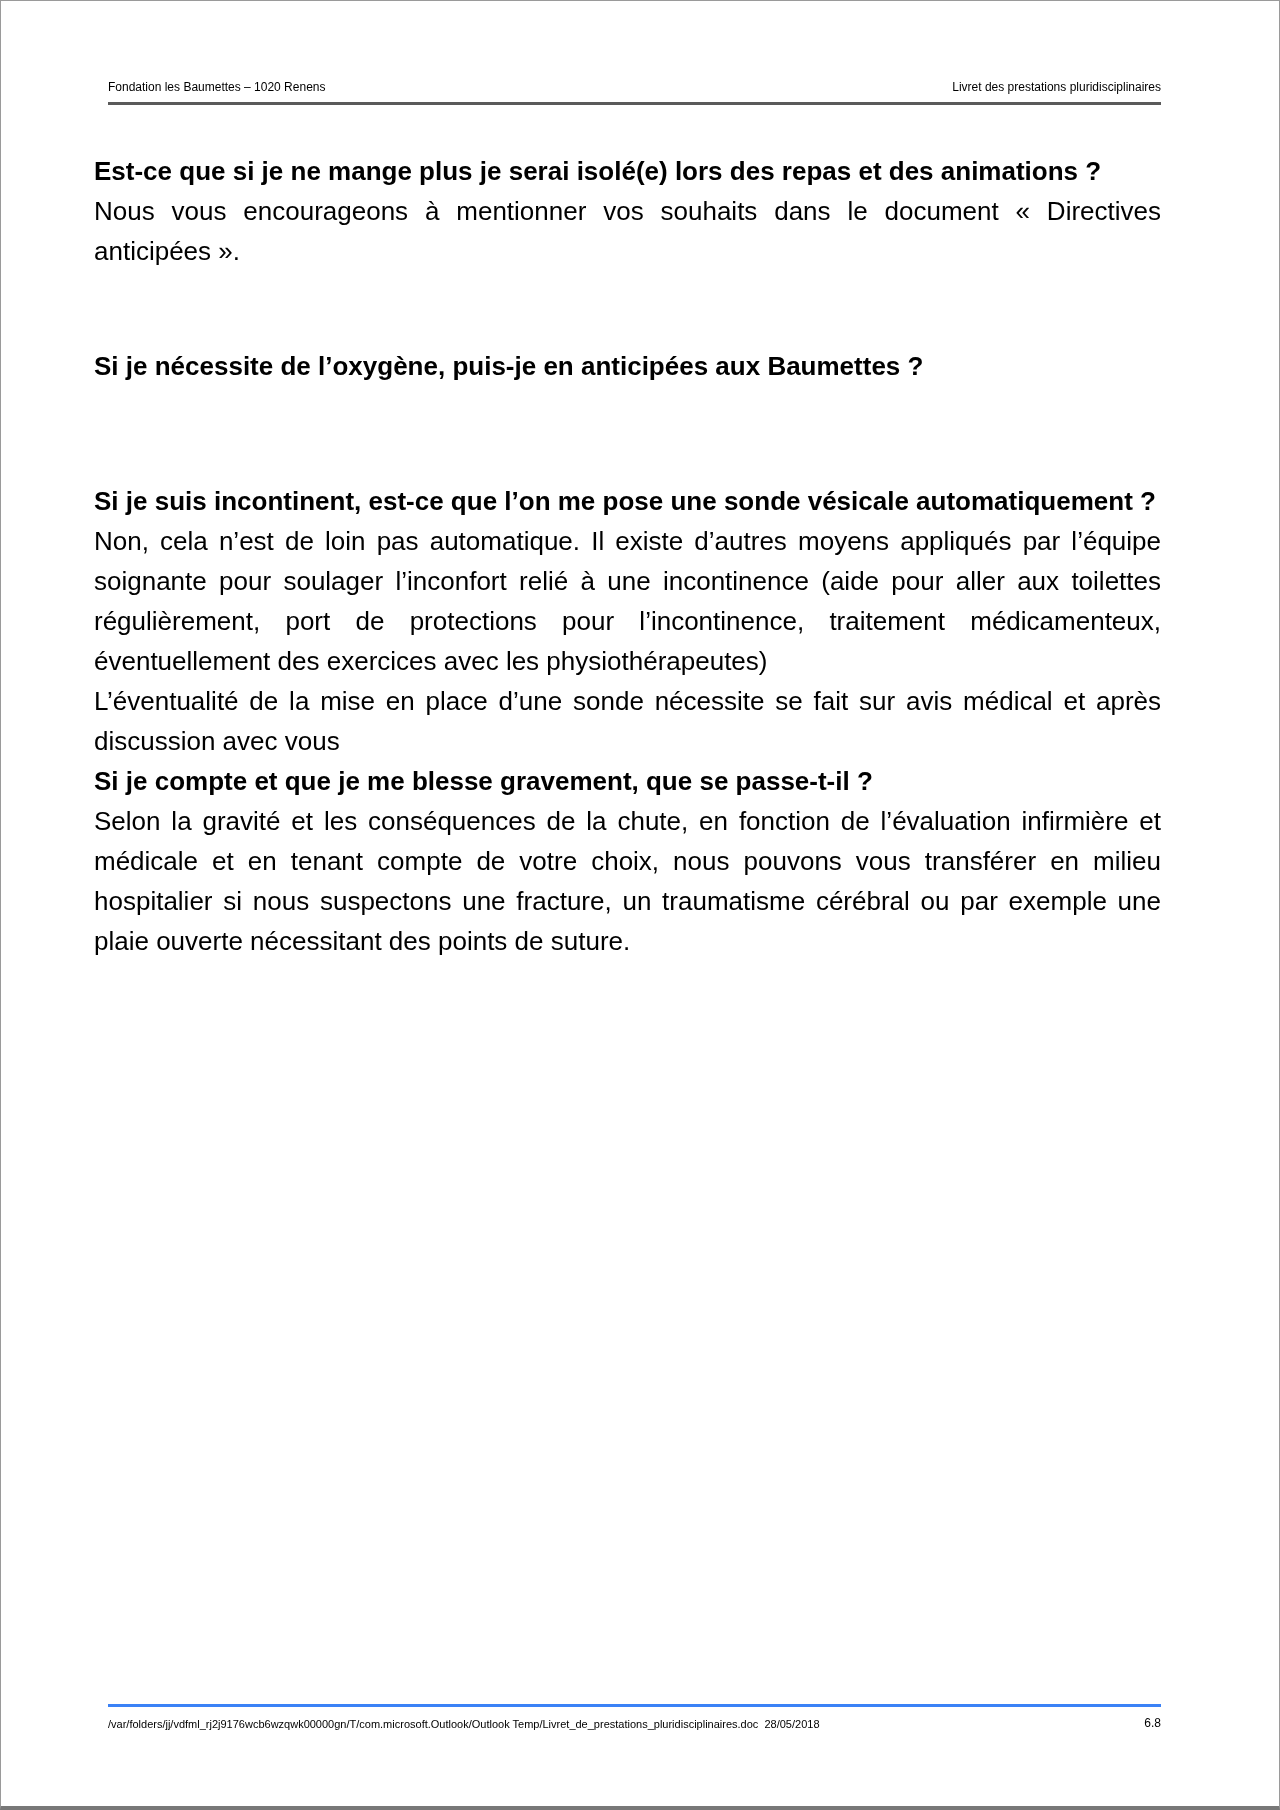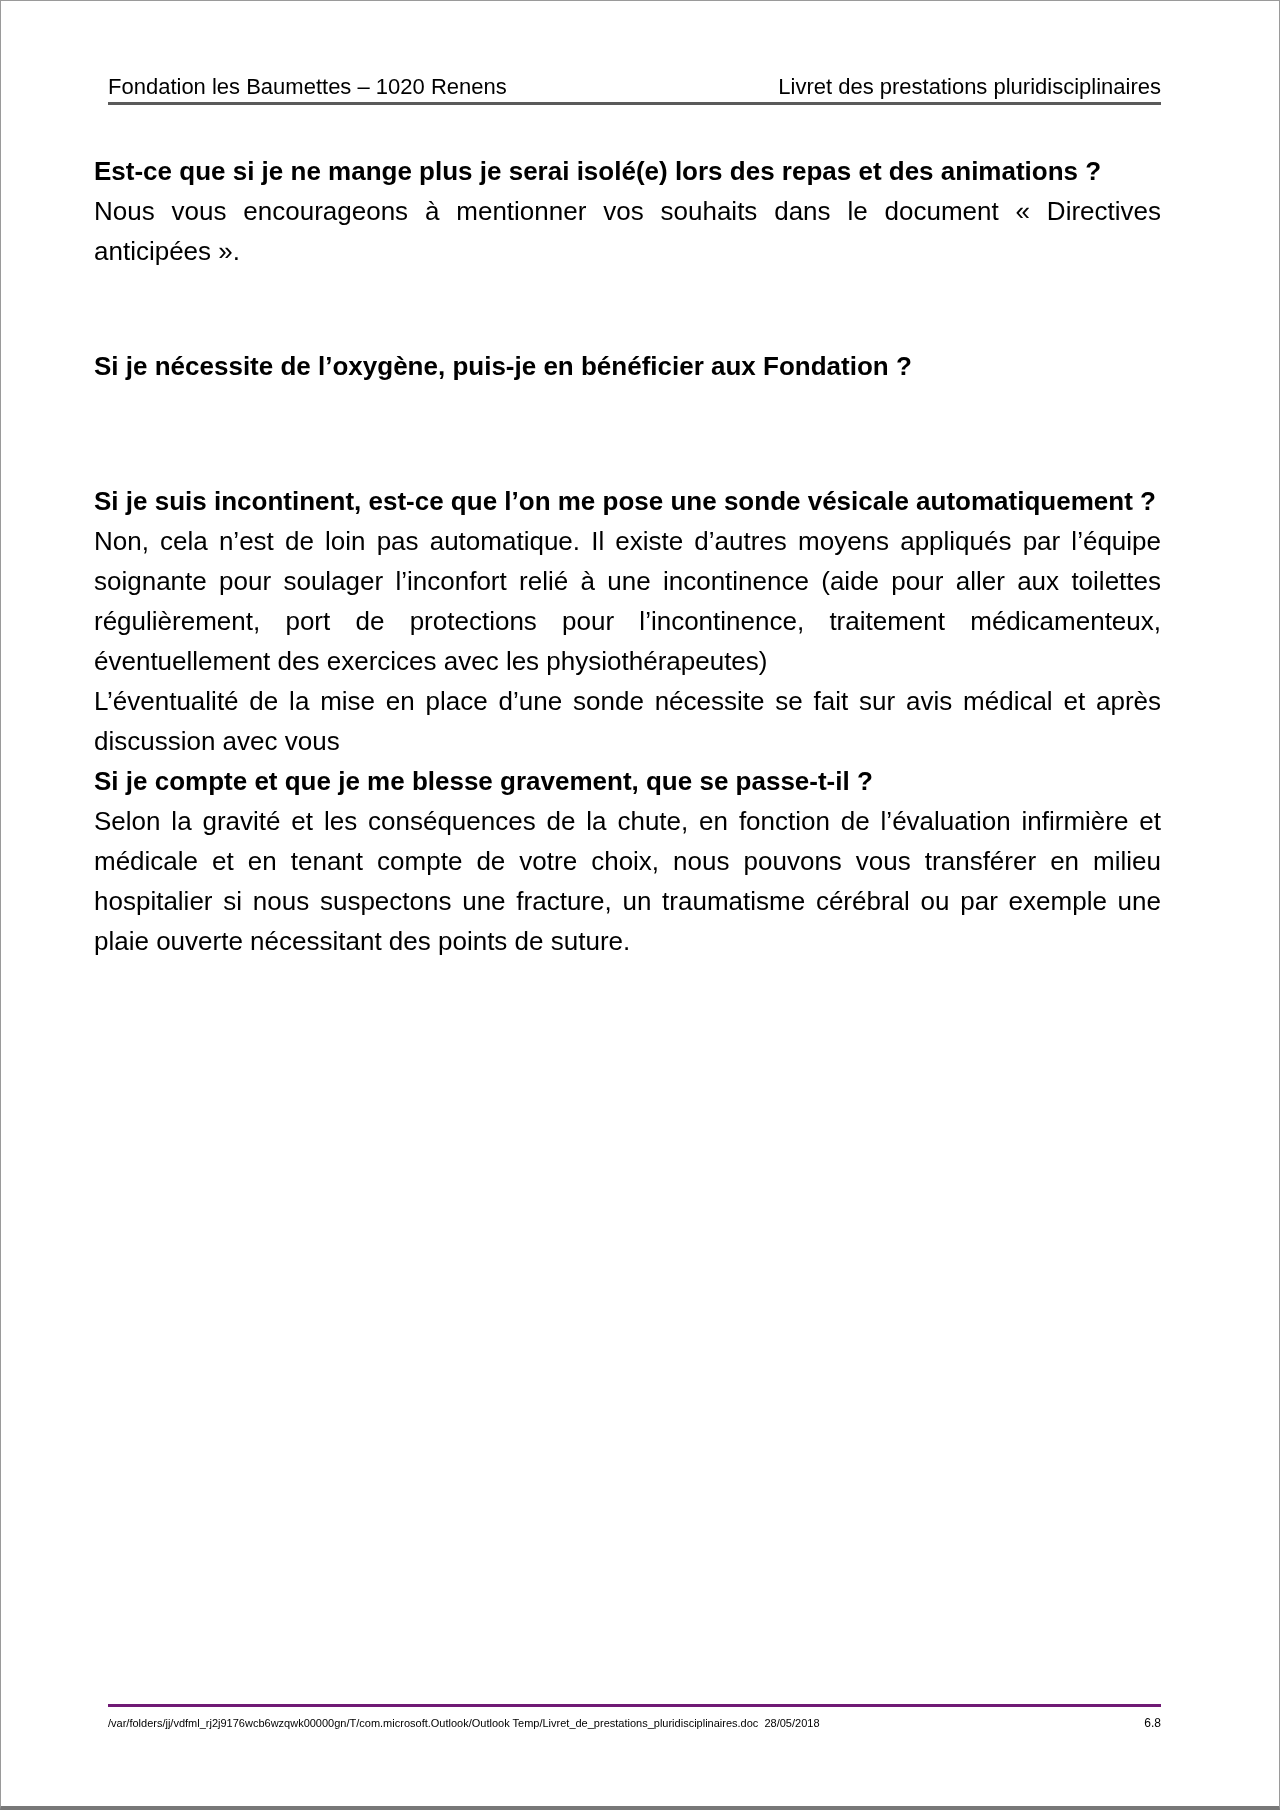--- a/index.html
+++ b/index.html
@@ -15,21 +15,21 @@
     color: #000000;
     overflow: hidden;
   }
   .header {
     position: absolute;
     left: 107px;
     right: 118px;
     top: 76px;
     display: flex;
     justify-content: space-between;
-    font-size: 22px;
+    font-size: 12px;
     line-height: 20px;
     padding-bottom: 5px;
     border-bottom: 3px solid #5a5a5a;
   }
   .content {
     position: absolute;
     left: 93px;
     right: 118px;
     top: 150px;
     font-size: 26px;
@@ -39,25 +39,25 @@
   .content p { margin: 0; }
   .q { margin: 0; font-weight: bold; font-size: 26px; line-height: 40px; text-align: justify; }
   .qa-1 { margin-bottom: 75px; }
   .qa-2 { margin-bottom: 95px; }
   .qa-3 { }
   .footer {
     position: absolute;
     left: 107px;
     right: 118px;
     top: 1703px;
-    border-top: 3px solid #701a75;
+    border-top: 3px solid #3b82f6;
     padding-top: 9px;
     display: flex;
     justify-content: space-between;
-    align-items: center;
+    align-items: flex-end;
   }
   .footer .path { font-size: 11px; white-space: pre; }
   .footer .pnum { font-size: 12px; }
 </style>
 </head>
 <body>
 
 <div class="page">
 
   <div class="header">
@@ -66,21 +66,21 @@
   </div>
 
   <div class="content">
 
     <section class="qa qa-1">
       <p class="q">Est-ce que si je ne mange plus je serai isolé(e) lors des repas et des animations ?</p>
       <p>Nous vous encourageons à mentionner vos souhaits dans le document « Directives anticipées ».</p>
     </section>
 
     <section class="qa qa-2">
-      <p class="q">Si je nécessite de l’oxygène, puis-je en bénéficier aux Fondation ?</p>
+      <p class="q">Si je nécessite de l’oxygène, puis-je en anticipées aux Baumettes ?</p>
     </section>
 
     <section class="qa qa-3">
       <p class="q">Si je suis incontinent, est-ce que l’on me pose une sonde vésicale automatiquement ?</p>
       <p>Non, cela n’est de loin pas automatique. Il existe d’autres moyens appliqués par l’équipe soignante pour soulager l’inconfort relié à une incontinence (aide pour aller aux toilettes régulièrement, port de protections pour l’incontinence, traitement médicamenteux, éventuellement des exercices avec les physiothérapeutes)</p>
       <p>L’éventualité de la mise en place d’une sonde nécessite se fait sur avis médical et après discussion avec vous</p>
     </section>
 
     <section class="qa qa-4">
       <p class="q">Si je compte et que je me blesse gravement, que se passe-t-il ?</p>

